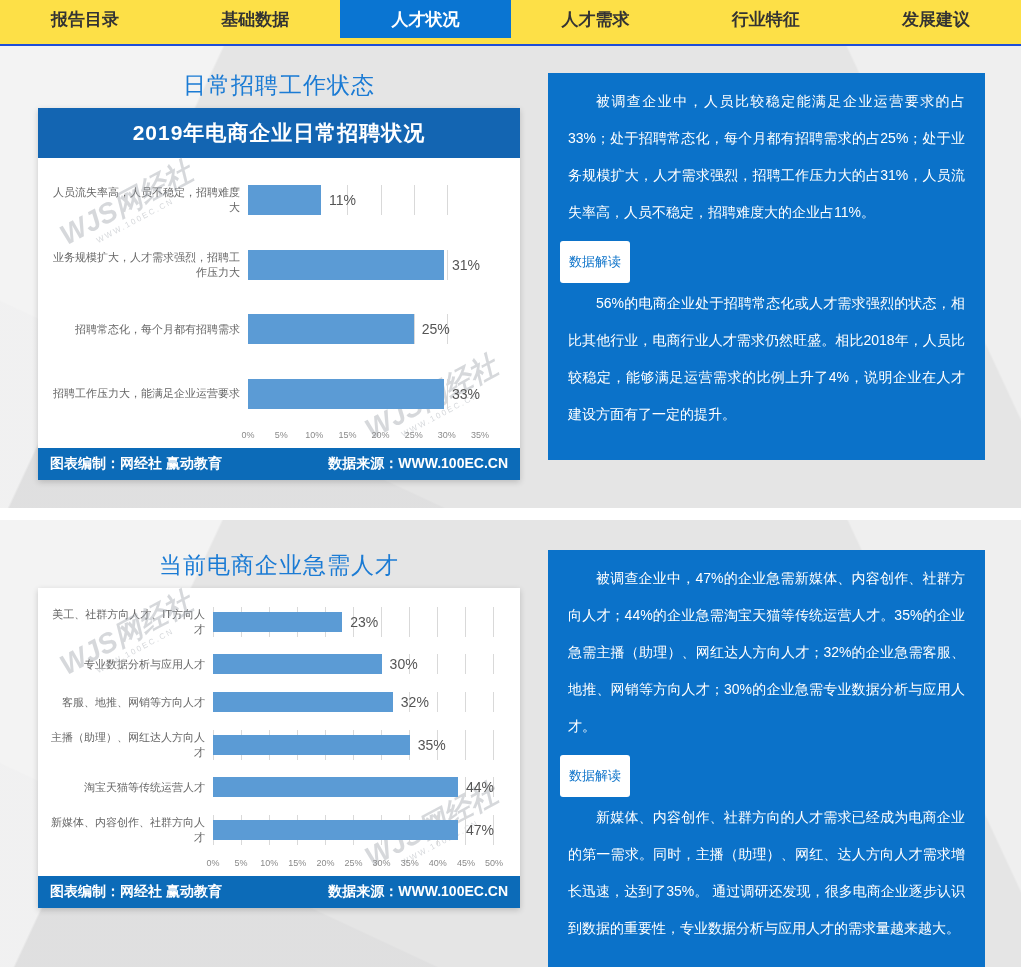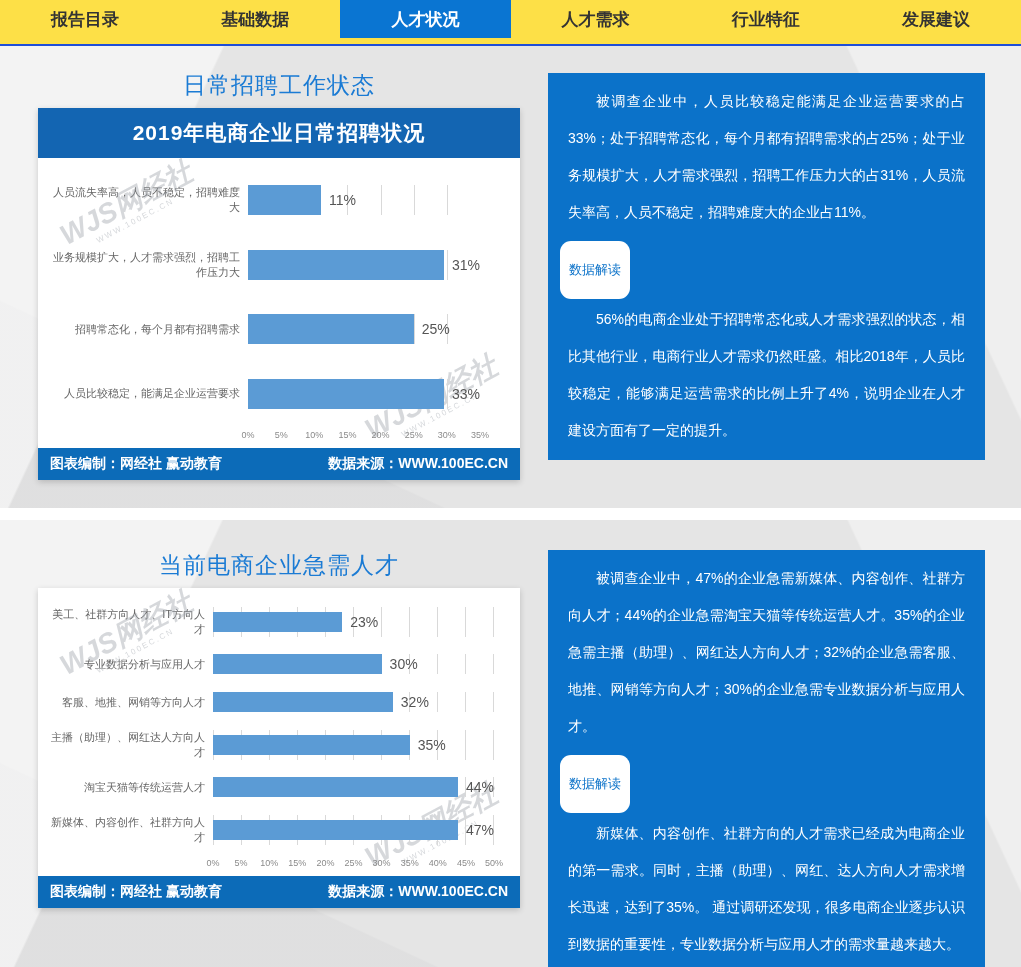--- a/index.html
+++ b/index.html
@@ -70,21 +70,21 @@
   .wm-tl { left:18px; top:30px; }
   .wm-br { right:14px; bottom:26px; }
 
   
   .panel { position:absolute; left:548px; width:437px; background:#0b72c9;
            color:#fff; padding:10px 20px 16px 20px; z-index:2; }
   .sec1 .panel { top:27px; height:387px; }
   .sec2 .panel { top:30px; height:500px; }
   .ppara { font-size:14px; line-height:37px; text-indent:2em; text-align:justify; }
   .badge { display:inline-block; background:#fff; color:#0b72c9; font-size:13px;
-           padding:20px 9px; border-radius:11px; margin:10px 0 2px -8px; }
+           padding:12px 9px; border-radius:3px; margin:10px 0 2px -8px; }
 </style>
 </head>
 <body>
 
 <div class="nav">
   <div class="tab">
       <span>报告目录</span>
     </div>
   <div class="tab">
       <span>基础数据</span>
@@ -133,21 +133,21 @@
             </div>
           </div>
           <div class="crow">
             <div class="clabel">招聘常态化，每个月都有招聘需求</div>
             <div class="carea">
               <div class="cbar" style="width: 71.4286%;"></div>
               <span class="cval">25%</span>
             </div>
           </div>
           <div class="crow">
-            <div class="clabel">人员比较稳定，能满足企业运营要求</div>
+            <div class="clabel">招聘工作压力大，能满足企业运营要求</div>
             <div class="carea">
               <div class="cbar" style="width: 94.2857%;"></div>
               <span class="cval">33%</span>
             </div>
           </div>
         </div>
       <div class="axis">
           <span class="tick" style="left: 0%;">0%</span>
           <span class="tick" style="left: 14.2857%;">5%</span>
           <span class="tick" style="left: 28.5714%;">10%</span>

